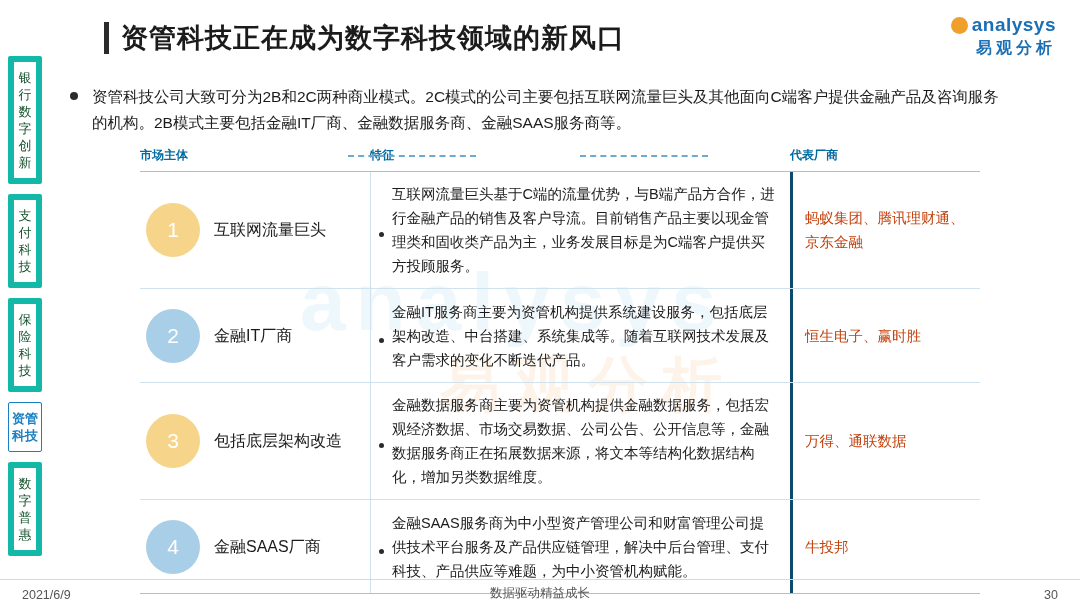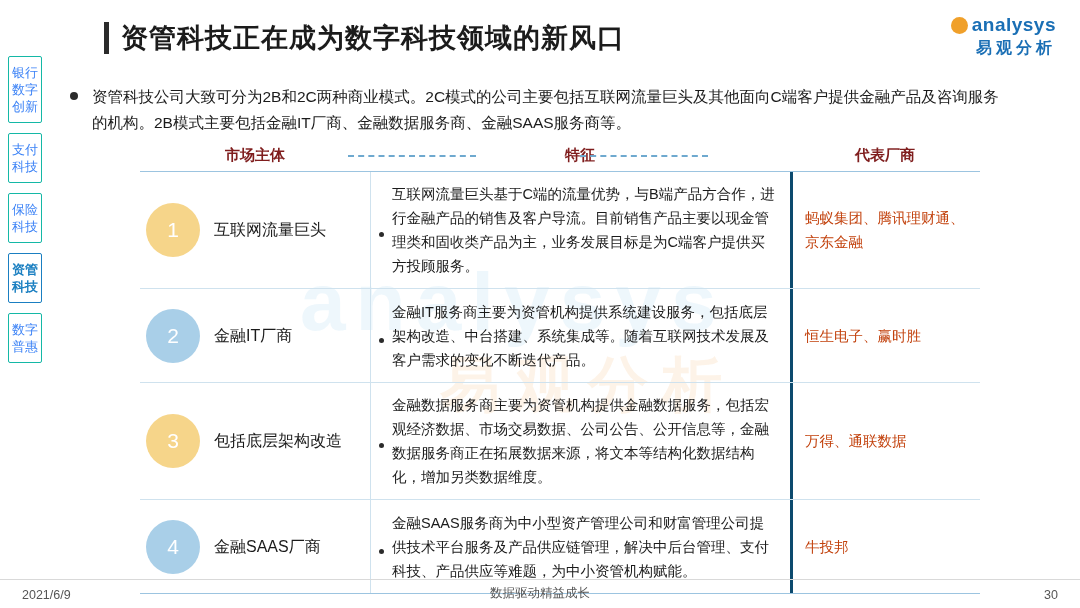--- a/index.html
+++ b/index.html
@@ -47,22 +47,22 @@
     display: flex;
     flex-direction: column;
     gap: 10px;
   }
   .rail-item {
     width: 34px;
     padding: 7px 2px;
     text-align: center;
     font-size: 13px;
     line-height: 17px;
-    color: #3b82f6;
-    border: 1px solid #14b8a6;
+    color: #14532d;
+    border: 6px solid #14b8a6;
     border-radius: 2px;
     background: #ffffff;
     letter-spacing: 0px;
   }
   .rail-item.active {
     color: #1a7fc1;
     font-weight: bold;
     border: 1px solid #1a7fc1;
   }
 
@@ -146,24 +146,24 @@
     width: 840px;
   }
   .thead {
     display: flex;
     align-items: center;
     border-bottom: 1px solid #9cc4e0;
     height: 32px;
     position: relative;
   }
   .th {
-    font-size: 15px;
-    font-weight: bold;
-    color: #7f1d1d;
-    text-align: center;
+    font-size: 12px;
+    font-weight: bold;
+    color: #0369a1;
+    text-align: left;
   }
   .col-a { width: 230px; }
   .col-b { width: 420px; }
   .col-c { width: 190px; }
   .dash-line {
     position: absolute;
     height: 0;
     border-top: 2px dashed #6ea9cf;
     top: 15px;
   }

